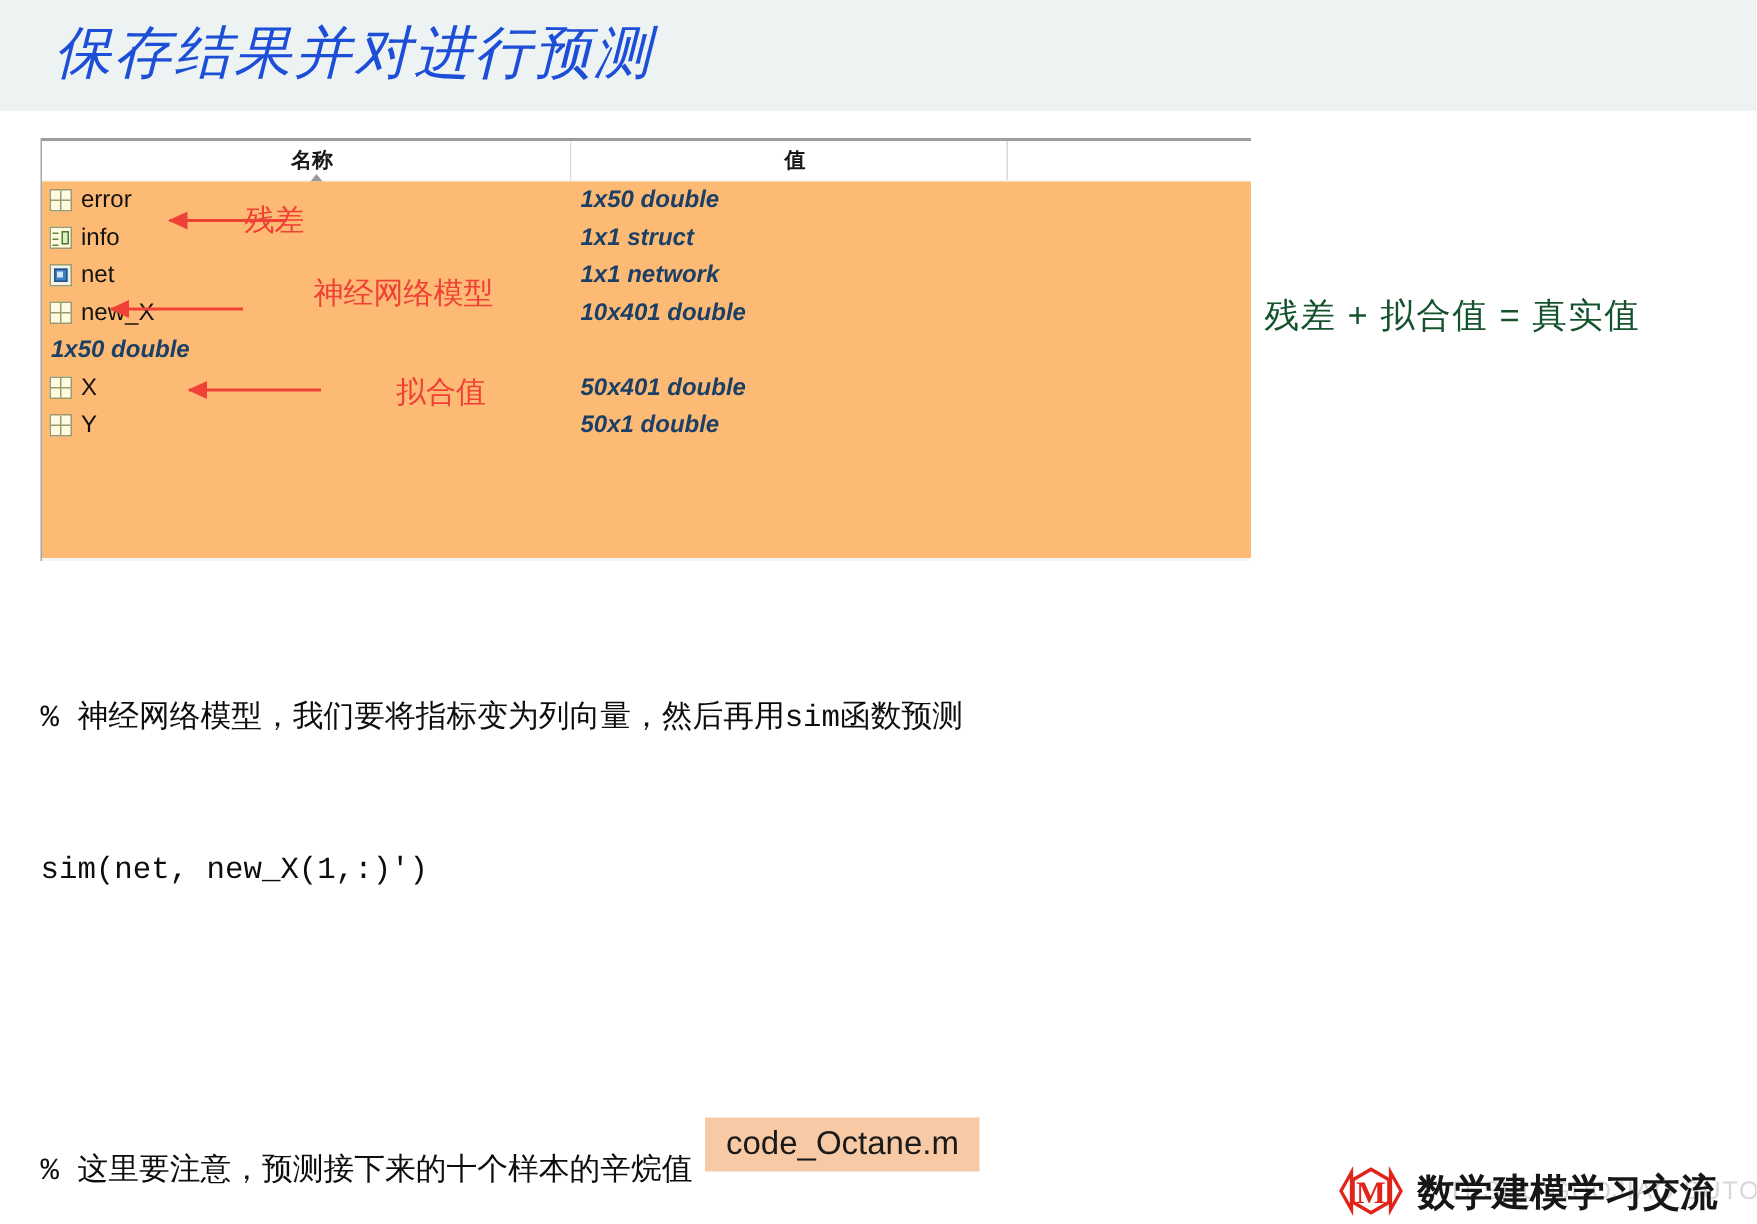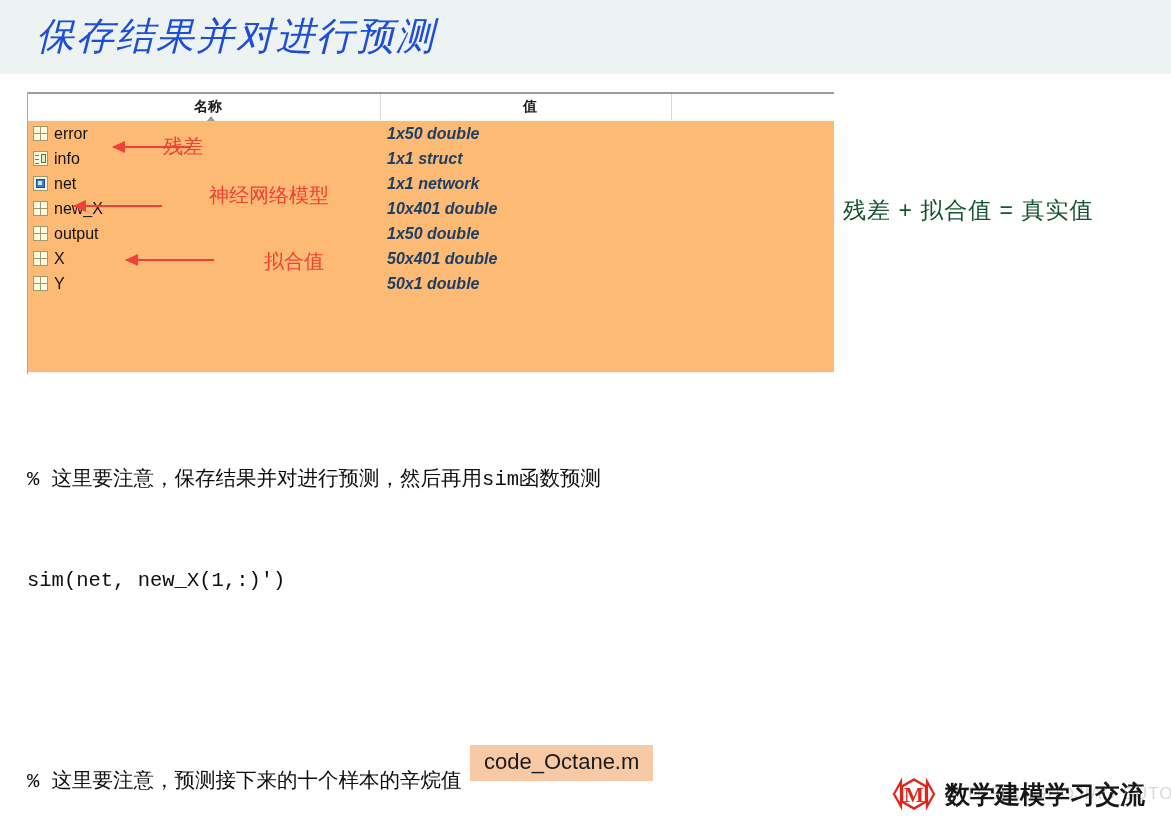--- a/index.html
+++ b/index.html
@@ -337,24 +337,20 @@
 
     <div class="ws-row">
       <div class="cell-name">
         <span class="vicon matrix"></span>
         <span class="var-label">new_X</span>
       </div>
       <div class="cell-value">10x401 double</div>
     </div>
 
     <div class="ws-row">
-      <div class="cell-name">
-        <span class="vicon matrix"></span>
-        <span class="var-label">output</span>
-      </div>
       <div class="cell-value">1x50 double</div>
     </div>
 
     <div class="ws-row">
       <div class="cell-name">
         <span class="vicon matrix"></span>
         <span class="var-label">X</span>
       </div>
       <div class="cell-value">50x401 double</div>
     </div>
@@ -377,21 +373,21 @@
   <div class="arrow" style="left:74px; top:205px; width:88px;"></div>
   <div class="annot-text" style="left:163px; top:182px;margin-left:46px;">神经网络模型</div>
 
   <div class="arrow" style="left:126px; top:259px; width:88px;"></div>
   <div class="annot-text" style="left:220px; top:248px;margin-left:44px;">拟合值</div>
 </div>
 
 <div class="side-note">残差 + 拟合值 = 真实值</div>
 
 <div class="code-block">
-  <div class="code-line">% 这里要注意，保存结果并对进行预测，然后再用sim函数预测</div>
+  <div class="code-line">% 神经网络模型，我们要将指标变为列向量，然后再用sim函数预测</div>
   <div class="code-line">sim(net, new_X(1,:)')</div>
   <div class="code-line">&nbsp;</div>
   <div class="code-line">% 这里要注意，预测接下来的十个样本的辛烷值</div>
   
   
   
   
   
   
   

